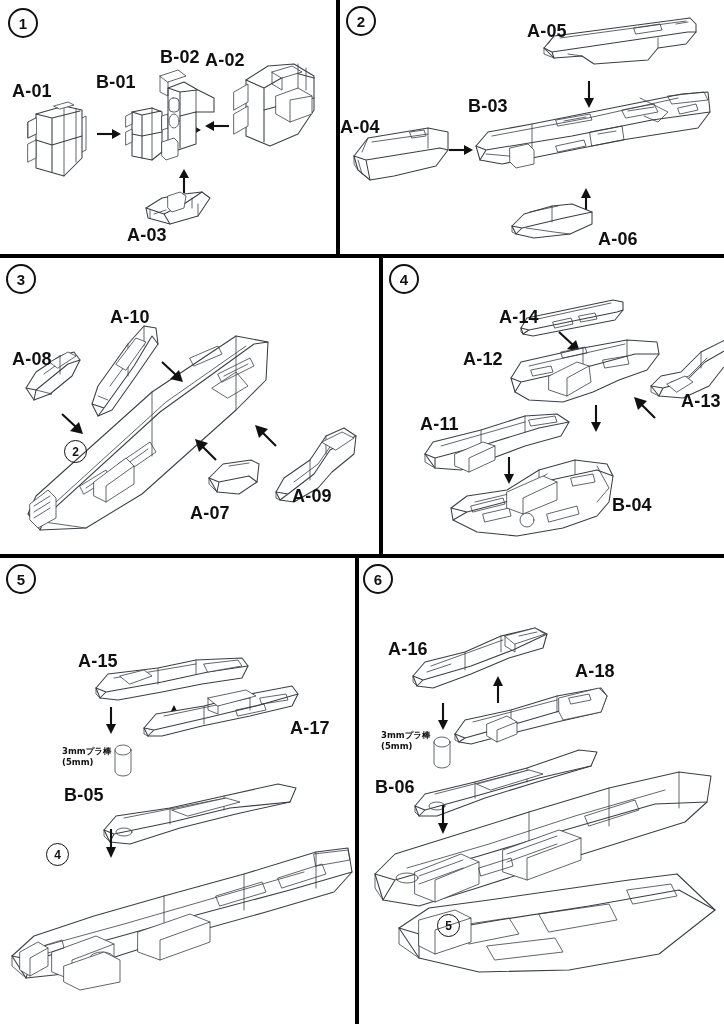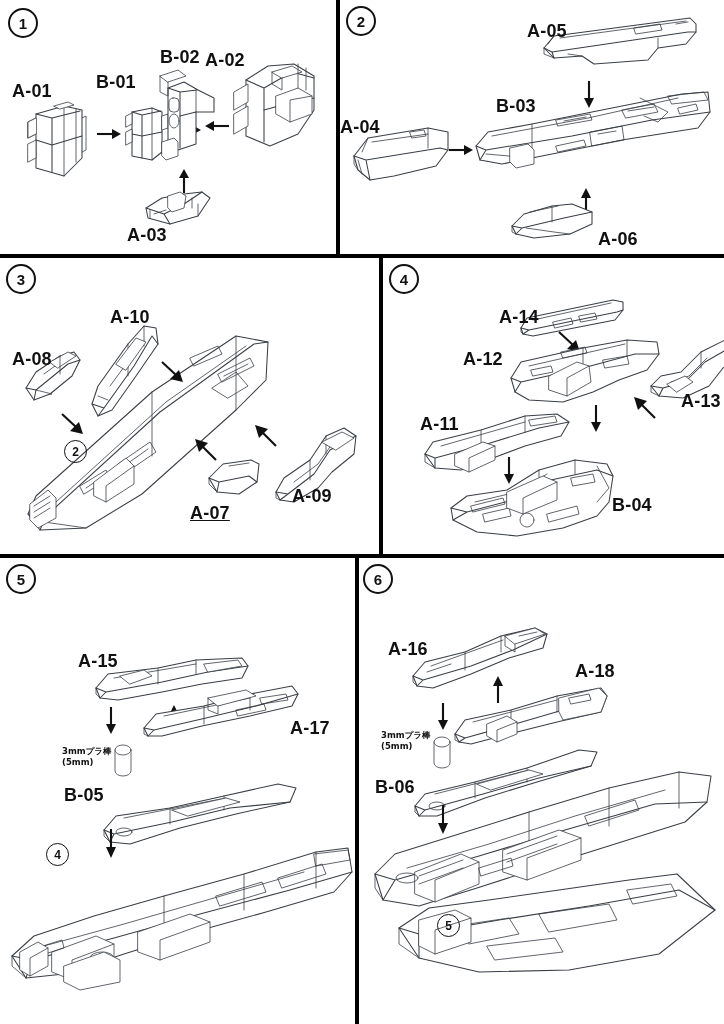--- a/index.html
+++ b/index.html
@@ -249,21 +249,21 @@
       <svg width="92" height="44" viewBox="0 0 92 44">
         <path class="fillw" d="M4 28 L16 16 L44 8 L64 6 L84 14 L84 26 L62 36 L26 40 L8 36 Z"></path>
         <path class="ln" d="M4 28 L14 30 L8 36 M14 30 L56 20 L84 14"></path>
         <path class="ln2" d="M22 14 L50 8 M44 8 L44 24"></path>
         <path class="ln2" d="M18 30 L46 34 L62 36"></path>
         <path class="ln2" d="M4 28 L4 34 L8 36"></path>
       </svg>
     </div>
 
     <div class="plabel" style="left:187px;top:22px;">A-05</div>
-    <div class="plabel" style="left:156px;top:97px;">B-03</div>
+    <div class="plabel" style="left:128px;top:97px;">B-03</div>
     <div class="plabel" style="left:0;top:118px;">A-04</div>
     <div class="plabel" style="left:258px;top:230px;">A-06</div>
   </div>
 
   <div class="panel" style="left:0;top:258px;width:379px;height:296px;">
 
     <div class="step-badge" style="left:6px;top:6px;">3</div>
 
     <div class="art" style="left:22px;top:78px;">
       <svg width="250" height="198" viewBox="0 0 250 198">
@@ -354,21 +354,21 @@
 
     <div class="arrow" style="left:254px;top:166px;">
       <svg width="24" height="24" viewBox="0 0 24 24">
         <path class="ar" d="M22 22 L9 9"></path>
         <path class="arh" d="M1 1 L14 5 L5 14 Z"></path>
       </svg>
     </div>
 
     <div class="plabel" style="left:110px;top:50px;">A-10</div>
     <div class="plabel" style="left:12px;top:92px;">A-08</div>
-    <div class="plabel" style="left:190px;top:246px;text-decoration:underline;">A-07</div>
+    <div class="plabel" style="left:190px;top:246px;">A-07</div>
     <div class="plabel" style="left:292px;top:229px;">A-09</div>
   </div>
 
   <div class="panel" style="left:383px;top:258px;width:341px;height:296px;">
 
     <div class="step-badge" style="left:6px;top:6px;">4</div>
 
     <div class="art" style="left:134px;top:42px;">
       <svg width="110" height="40" viewBox="0 0 110 40">
         <path class="fillw" d="M4 28 L10 18 L96 0 L106 2 L106 10 L98 20 L16 36 L6 34 Z"></path>

